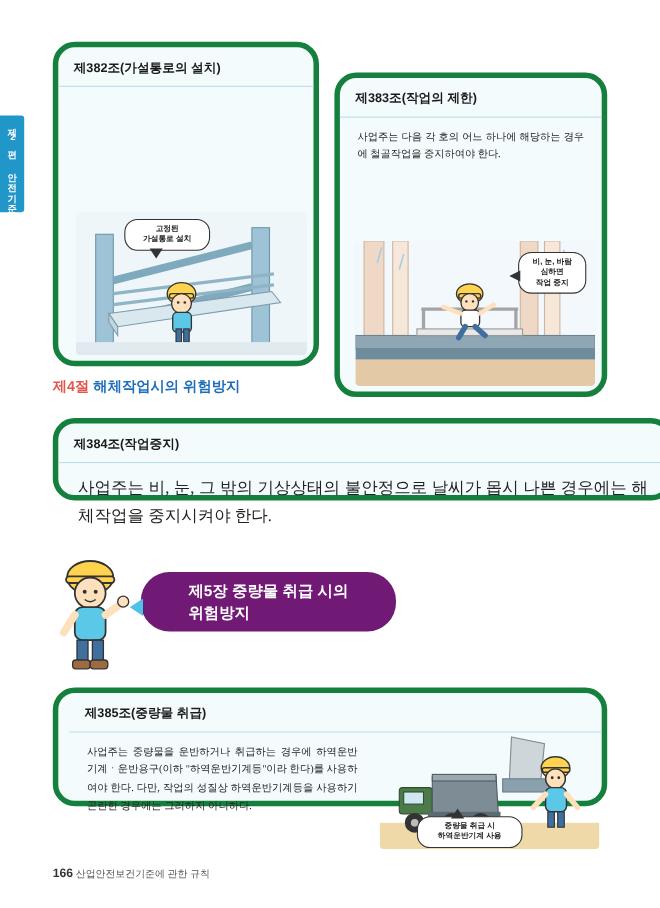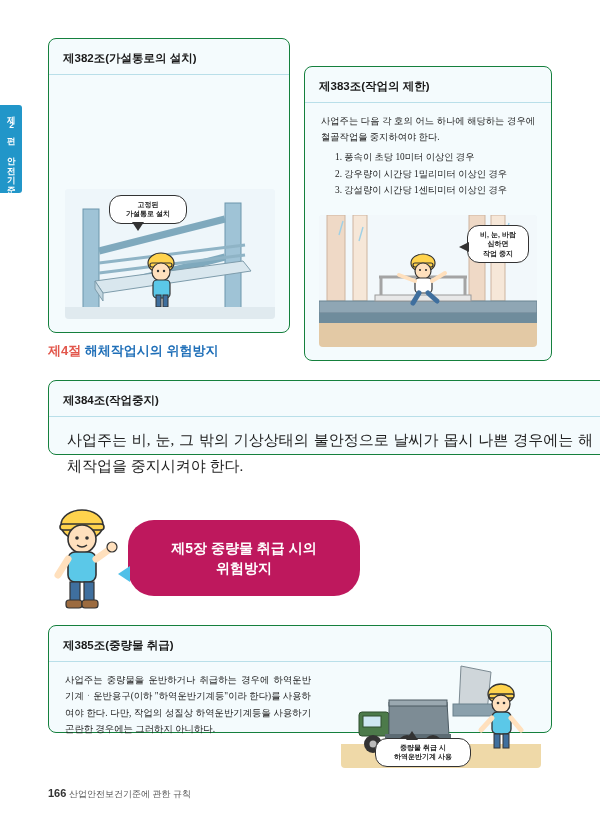--- a/index.html
+++ b/index.html
@@ -22,22 +22,22 @@
     color:#fff; font-size:8.5px; font-weight:bold;
     display:flex; align-items:center; justify-content:center;
     letter-spacing:1px;
   }
   .side-tab span{ writing-mode:vertical-rl; text-orientation:upright; line-height:1.1;}
 
   
   .card{
     position:absolute;
     background:#f4fbfd;
-    border:1px solid #15803d;
-    border-radius:8px;
+    border:5px solid #15803d;
+    border-radius:20px;
   }
   .card-title{
     font-size:11.5px; font-weight:bold; color:#1a1a1a;
     padding:12px 14px 8px 14px;
     line-height:1.3;
   }
   .card-rule{
     height:1px; background:#b9dfe9; margin:0 0 0 0;
   }
   .card-body{
@@ -68,37 +68,37 @@
   }
   .section-head .accent{ color:#e2574c; }
 
   
   #card384{ left:48px; top:380px; width:564px; height:75px; }
   #card384 .card-body{ padding:10px 18px 0 18px; font-size:15px;}
 
   
   .chapter-banner{
     position:absolute; left:128px; top:520px;
-    width:232px; height:76px;
-    background:#be185d;
+    width:232px; height:54px;
+    background:#701a75;
     border-radius:26px;
     color:#fff; font-weight:bold; font-size:14px;
     display:flex; align-items:center; justify-content:center;
-    text-align:center; line-height:1.45;
+    line-height:1.45;
   }
   .chapter-banner .tail{
     position:absolute; left:-10px; bottom:14px;
     width:0;height:0;
     border-top:8px solid transparent;
     border-bottom:8px solid transparent;
     border-right:12px solid #4fc0e8;
   }
 
   
-  #card385{ left:48px; top:625px; width:504px; height:108px; }
+  #card385{ left:48px; top:625px; width:504px; height:108px;padding-left:10px; }
   #card385 .card-body{ width:278px; font-size:9.4px; }
   #illus385{ left:292px; top:30px; width:200px; height:112px; background:transparent;}
 
   
   .footer{
     position:absolute; left:48px; bottom:24px;
     font-size:9px; color:#555;
   }
   .footer .pgnum{ font-weight:bold; color:#333; font-size:11px; margin-right:0; }
 
@@ -178,25 +178,20 @@
 가설통로 설치</span>
       </div>
     </div>
   </div>
 
   <div class="card" id="card383">
     <div class="card-title">제383조(작업의 제한)</div>
     <div class="card-rule"></div>
     <div class="card-body">
       <div>사업주는 다음 각 호의 어느 하나에 해당하는 경우에 철골작업을 중지하여야 한다.</div>
-      <ol>
-        <li>1. 풍속이 초당 10미터 이상인 경우</li>
-        <li>2. 강우량이 시간당 1밀리미터 이상인 경우</li>
-        <li>3. 강설량이 시간당 1센티미터 이상인 경우</li>
-      </ol>
     </div>
 
     <div class="illus" id="illus383">
       <svg viewBox="0 0 218 132" width="218" height="132">
         <rect x="0" y="0" width="218" height="132" fill="#f2f8fb"></rect>
 
         <rect x="8" y="0" width="18" height="86" fill="#efd9c6" stroke="#cdb49f"></rect>
         <rect x="34" y="0" width="14" height="86" fill="#f6e7d8" stroke="#cdb49f"></rect>
         <rect x="150" y="0" width="16" height="86" fill="#efd9c6" stroke="#cdb49f"></rect>
         <rect x="172" y="0" width="14" height="86" fill="#f6e7d8" stroke="#cdb49f"></rect>

